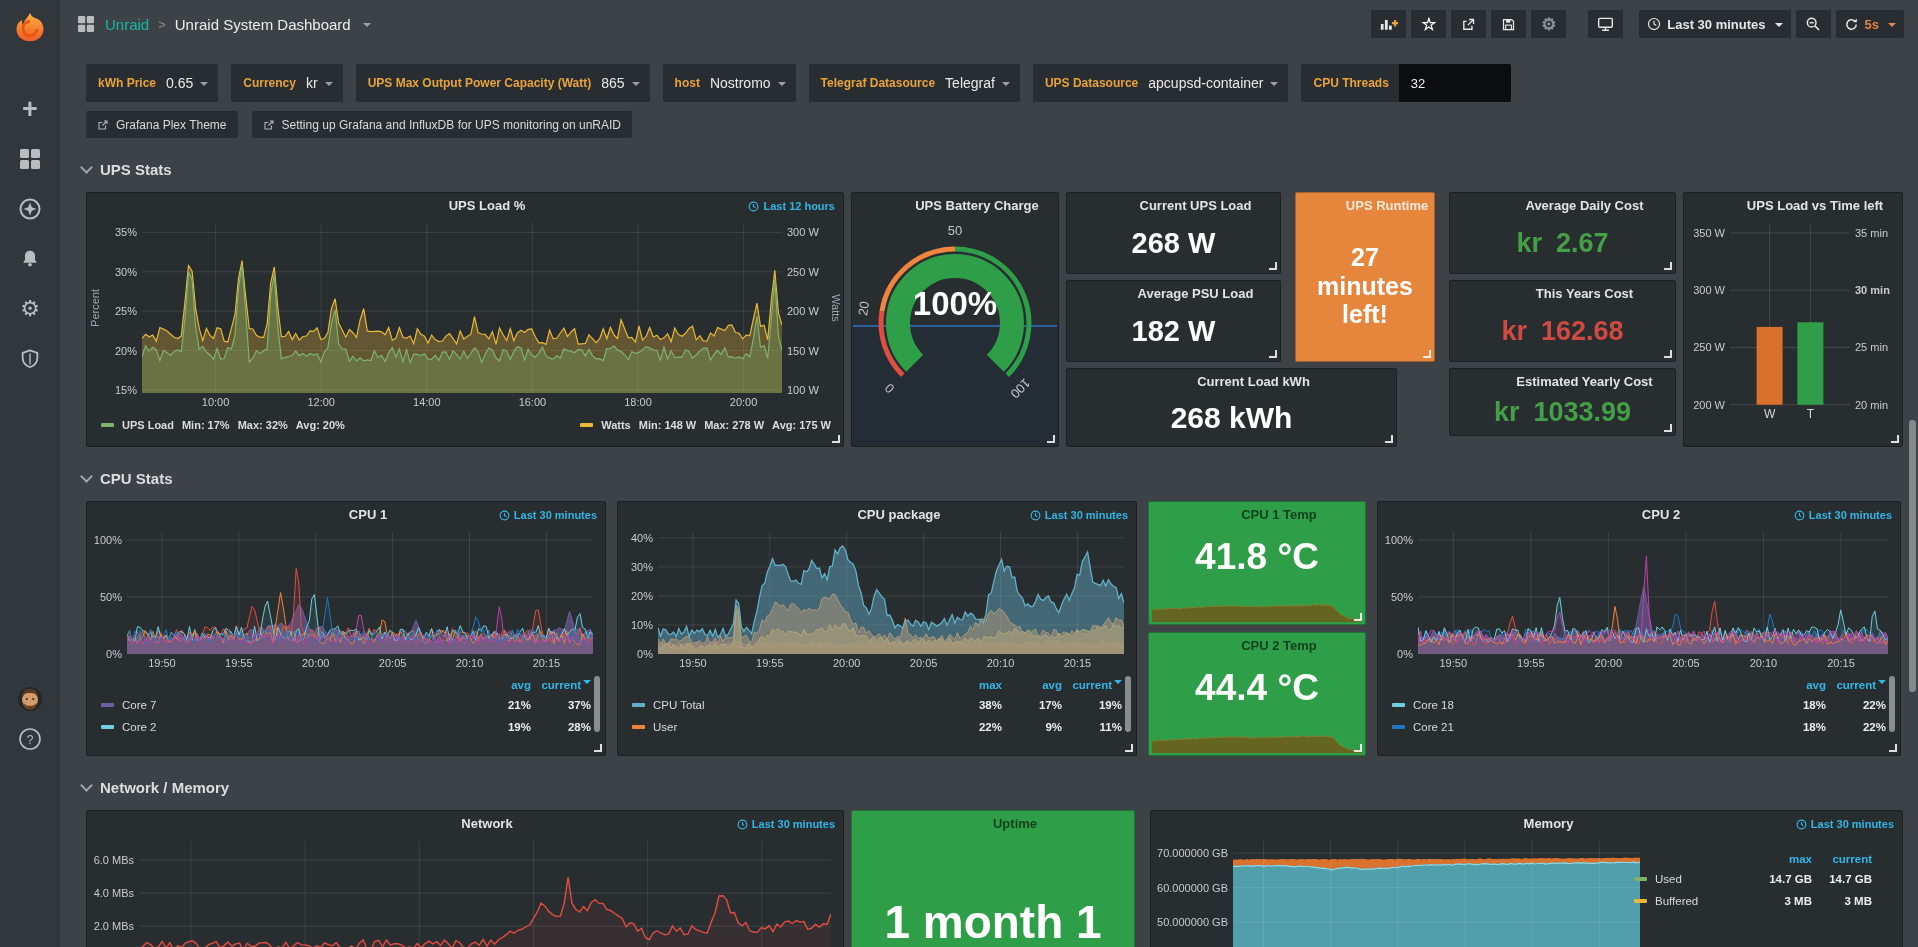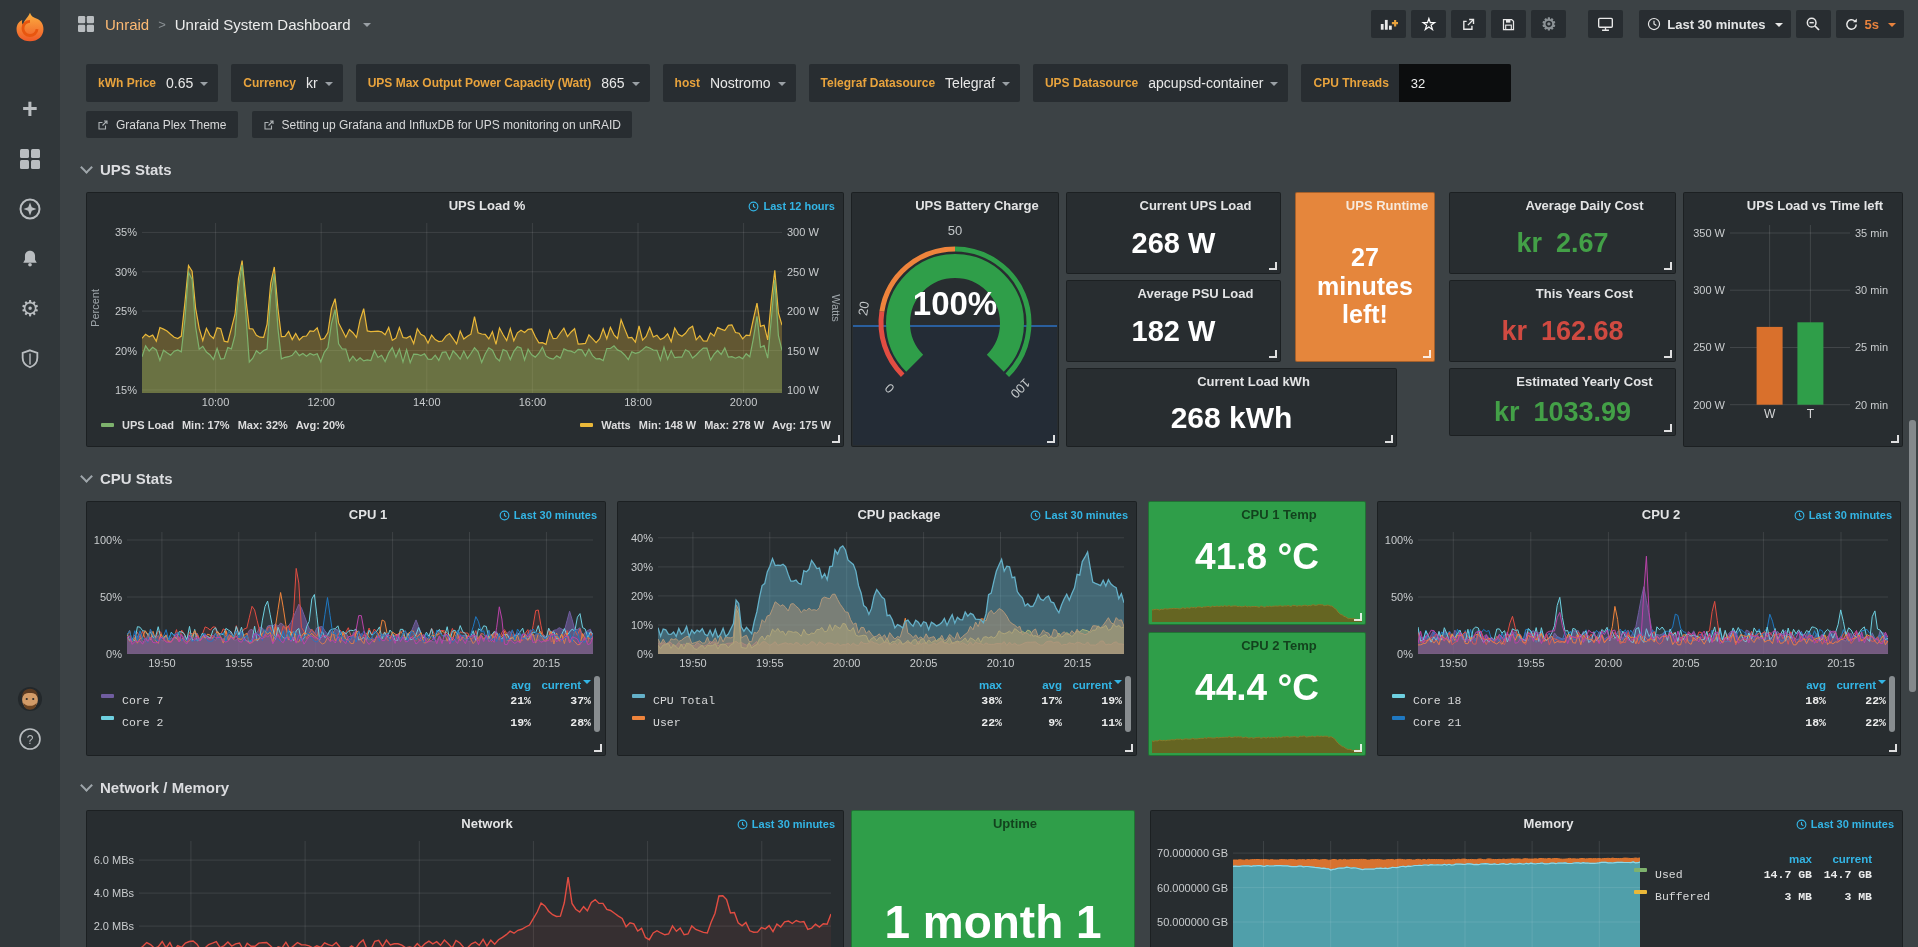--- a/index.html
+++ b/index.html
@@ -14,21 +14,21 @@
   .side-bottom { position:absolute; top:686px; left:0; width:60px; display:flex; flex-direction:column; align-items:center; gap:14px; }
   .plus-glyph { font-size:27px; font-weight:bold; color:#b9bdc0; line-height:1; }
   .grid4 { display:grid; grid-template-columns:9px 9px; grid-template-rows:9px 9px; gap:2px; }
   .grid4 i { background:#b9bdc0; border-radius:1.5px; }
   .gear-glyph { font-size:22px; color:#b9bdc0; line-height:1; }
 
   
   .main { margin-left:60px; width:1858px; }
   .topnav { height:48px; display:flex; align-items:center; padding:0 14px 0 16px; }
   .crumb { display:flex; align-items:center; gap:9px; font-size:15px; }
-  .crumb .app { color:#fdba74; }
+  .crumb .app { color:#14b8a6; }
   .crumb .sep { color:#8a9094; font-size:13px; }
   .crumb .dash-name { color:#ececec; }
   .caret { display:inline-block; width:0; height:0; border:4px solid transparent; border-top-color:#9aa0a5; margin-top:5px; margin-left:3px; }
   .caret.orange { border-top-color:#E8823D; }
   .nav-right { margin-left:auto; display:flex; align-items:center; gap:5px; }
   .nav-btn { background:#282D31; border-radius:2px; height:28px; min-width:35px; padding:0 8px; display:flex; align-items:center; justify-content:center; gap:6px; color:#e4e5e6; cursor:pointer; font-size:13px; font-weight:bold; }
   .nav-btn svg { display:block; }
   .nav-gap { width:12px; }
   .star-glyph { font-size:17px; line-height:1; color:#fff; }
   .refresh-int { color:#E8823D; }
@@ -79,21 +79,21 @@
   .xaxis { position:relative; height:17px; font-size:11px; color:#c9ccce; margin-top:2px; }
   .xtick { position:absolute; transform:translateX(-50%); top:1px; white-space:nowrap; }
 
   .legend-inline { display:flex; justify-content:space-between; margin:7px 12px 0 14px; font-size:11px; font-weight:bold; color:#dcdcdd; }
   .li-entry { display:flex; align-items:center; gap:8px; }
   .swatch { width:13px; height:4px; border-radius:1px; flex:none; }
 
   .legend-table { position:relative; margin:3px 14px 0 14px; font-size:11.5px; }
   .lt-head { display:flex; justify-content:flex-end; color:#33B5E5; font-weight:bold; height:18px; align-items:center; }
   .lt-head span { width:60px; text-align:right; cursor:pointer; }
-  .lt-row { display:flex; align-items:flex-start; height:22px;font-family:Liberation Mono, monospace; }
+  .lt-row { display:flex; align-items:center; height:22px; }
   .lt-name { flex:1; color:#d8d9da; cursor:pointer; white-space:nowrap; }
   .lt-row .swatch { margin-right:8px; }
   .lt-v { width:60px; text-align:right; font-weight:bold; color:#eceded; }
   .sortcaret { display:inline-block; width:0; height:0; border:4px solid transparent; border-top-color:#33B5E5; margin-left:2px; vertical-align:1px; }
   .legend-scroll { position:absolute; right:-9px; top:0; width:6px; height:56px; background:#888d90; border-radius:3px; cursor:pointer; }
 
   
   .stat-panel { display:flex; flex-direction:column; position:absolute; }
   .stat-value { flex:1; display:flex; align-items:center; justify-content:center; font-weight:bold; color:#fff; padding-bottom:6px; }
   .v-big { font-size:29px; }
@@ -508,21 +508,21 @@
                 <line x1="0" y1="179.7" x2="120" y2="179.7"></line>
                 <line x1="39.6" y1="0" x2="39.6" y2="179.7"></line>
                 <line x1="80.4" y1="0" x2="80.4" y2="179.7"></line>
               </g>
               <rect x="26.6" y="101.9" width="26" height="77.8" fill="#D9702C"></rect>
               <rect x="67.4" y="97.3" width="26" height="82.4" fill="#2F9E49"></rect>
             </svg>
           </div>
         <div class="yaxis r" id="bars-yr" style="width:52px">
             <span class="ytick" style="top: 4.40252%;">35 min</span>
-            <span class="ytick" style="top: 35.8491%;">30 min</span>
+            <span class="ytick" style="top: 35.8491%; font-weight: bold;">30 min</span>
             <span class="ytick" style="top: 67.2956%;">25 min</span>
             <span class="ytick" style="top: 98.7421%;">20 min</span>
           </div>
       </div>
       <div class="bars-cats" id="bars-cats" style="margin-left:46px;margin-right:52px">
           <span class="bcat" style="left: 33%;">W</span>
           <span class="bcat" style="left: 67%;">T</span>
         </div>
     </div>
   </div>

